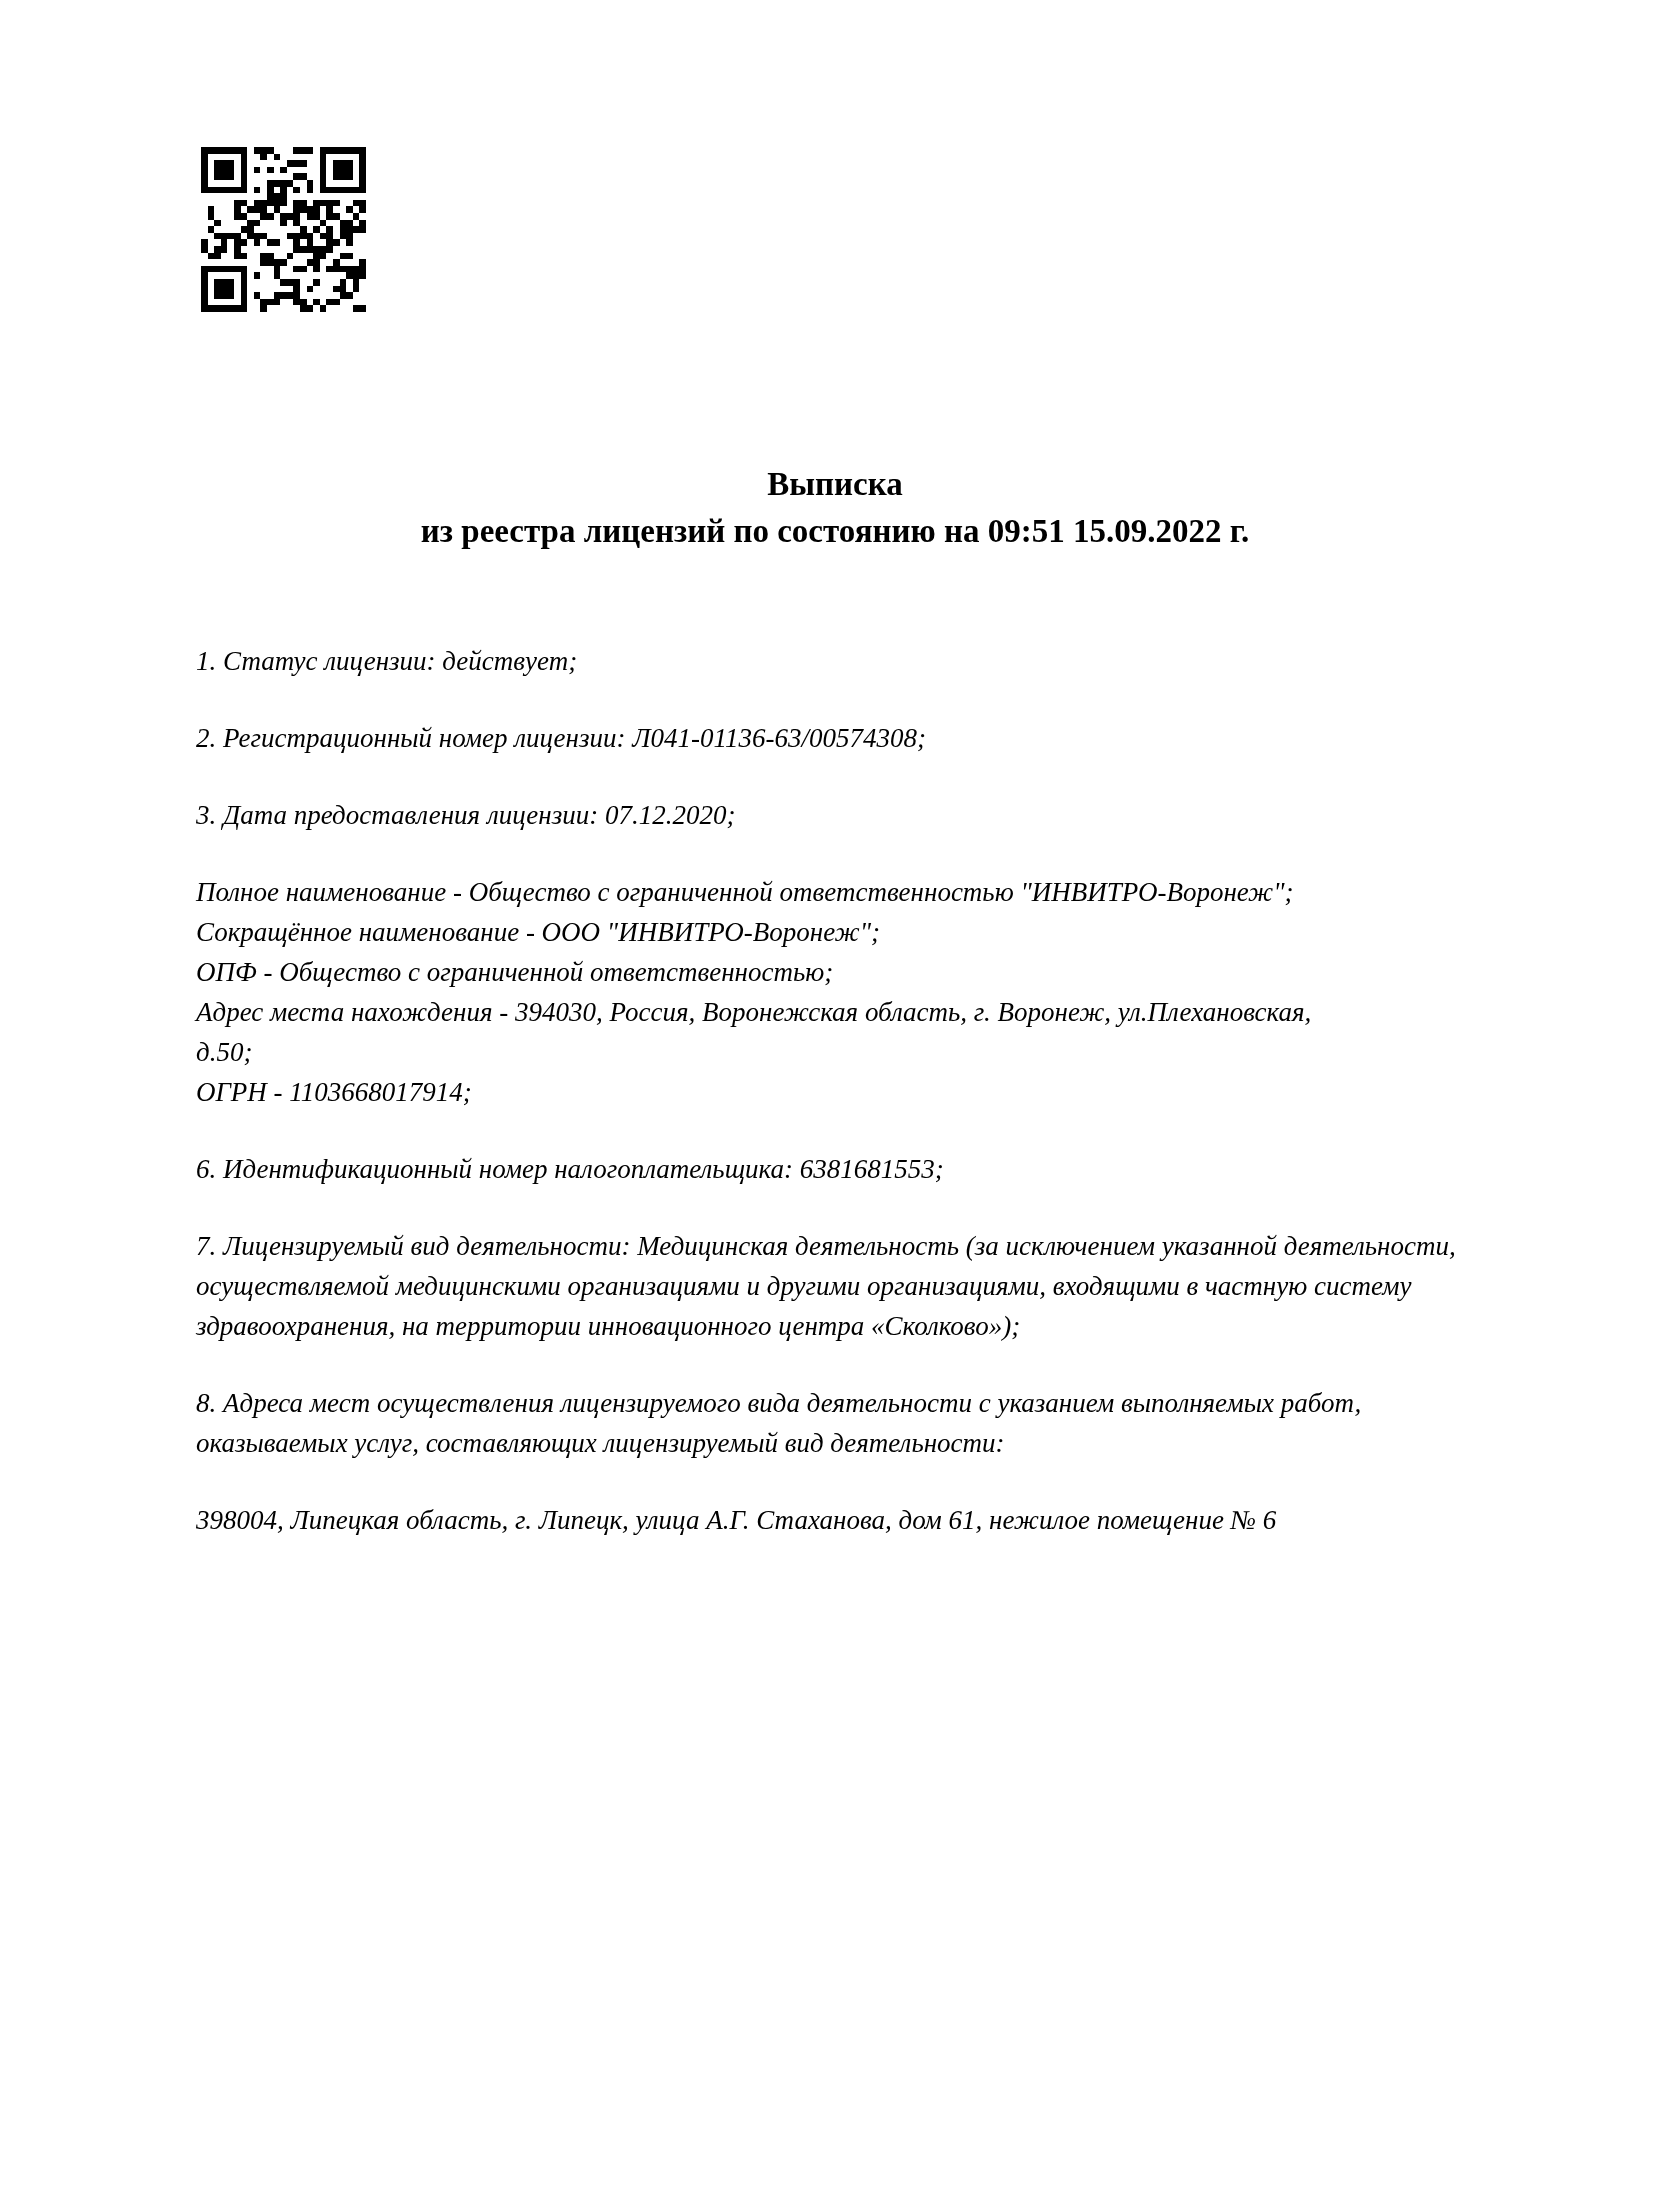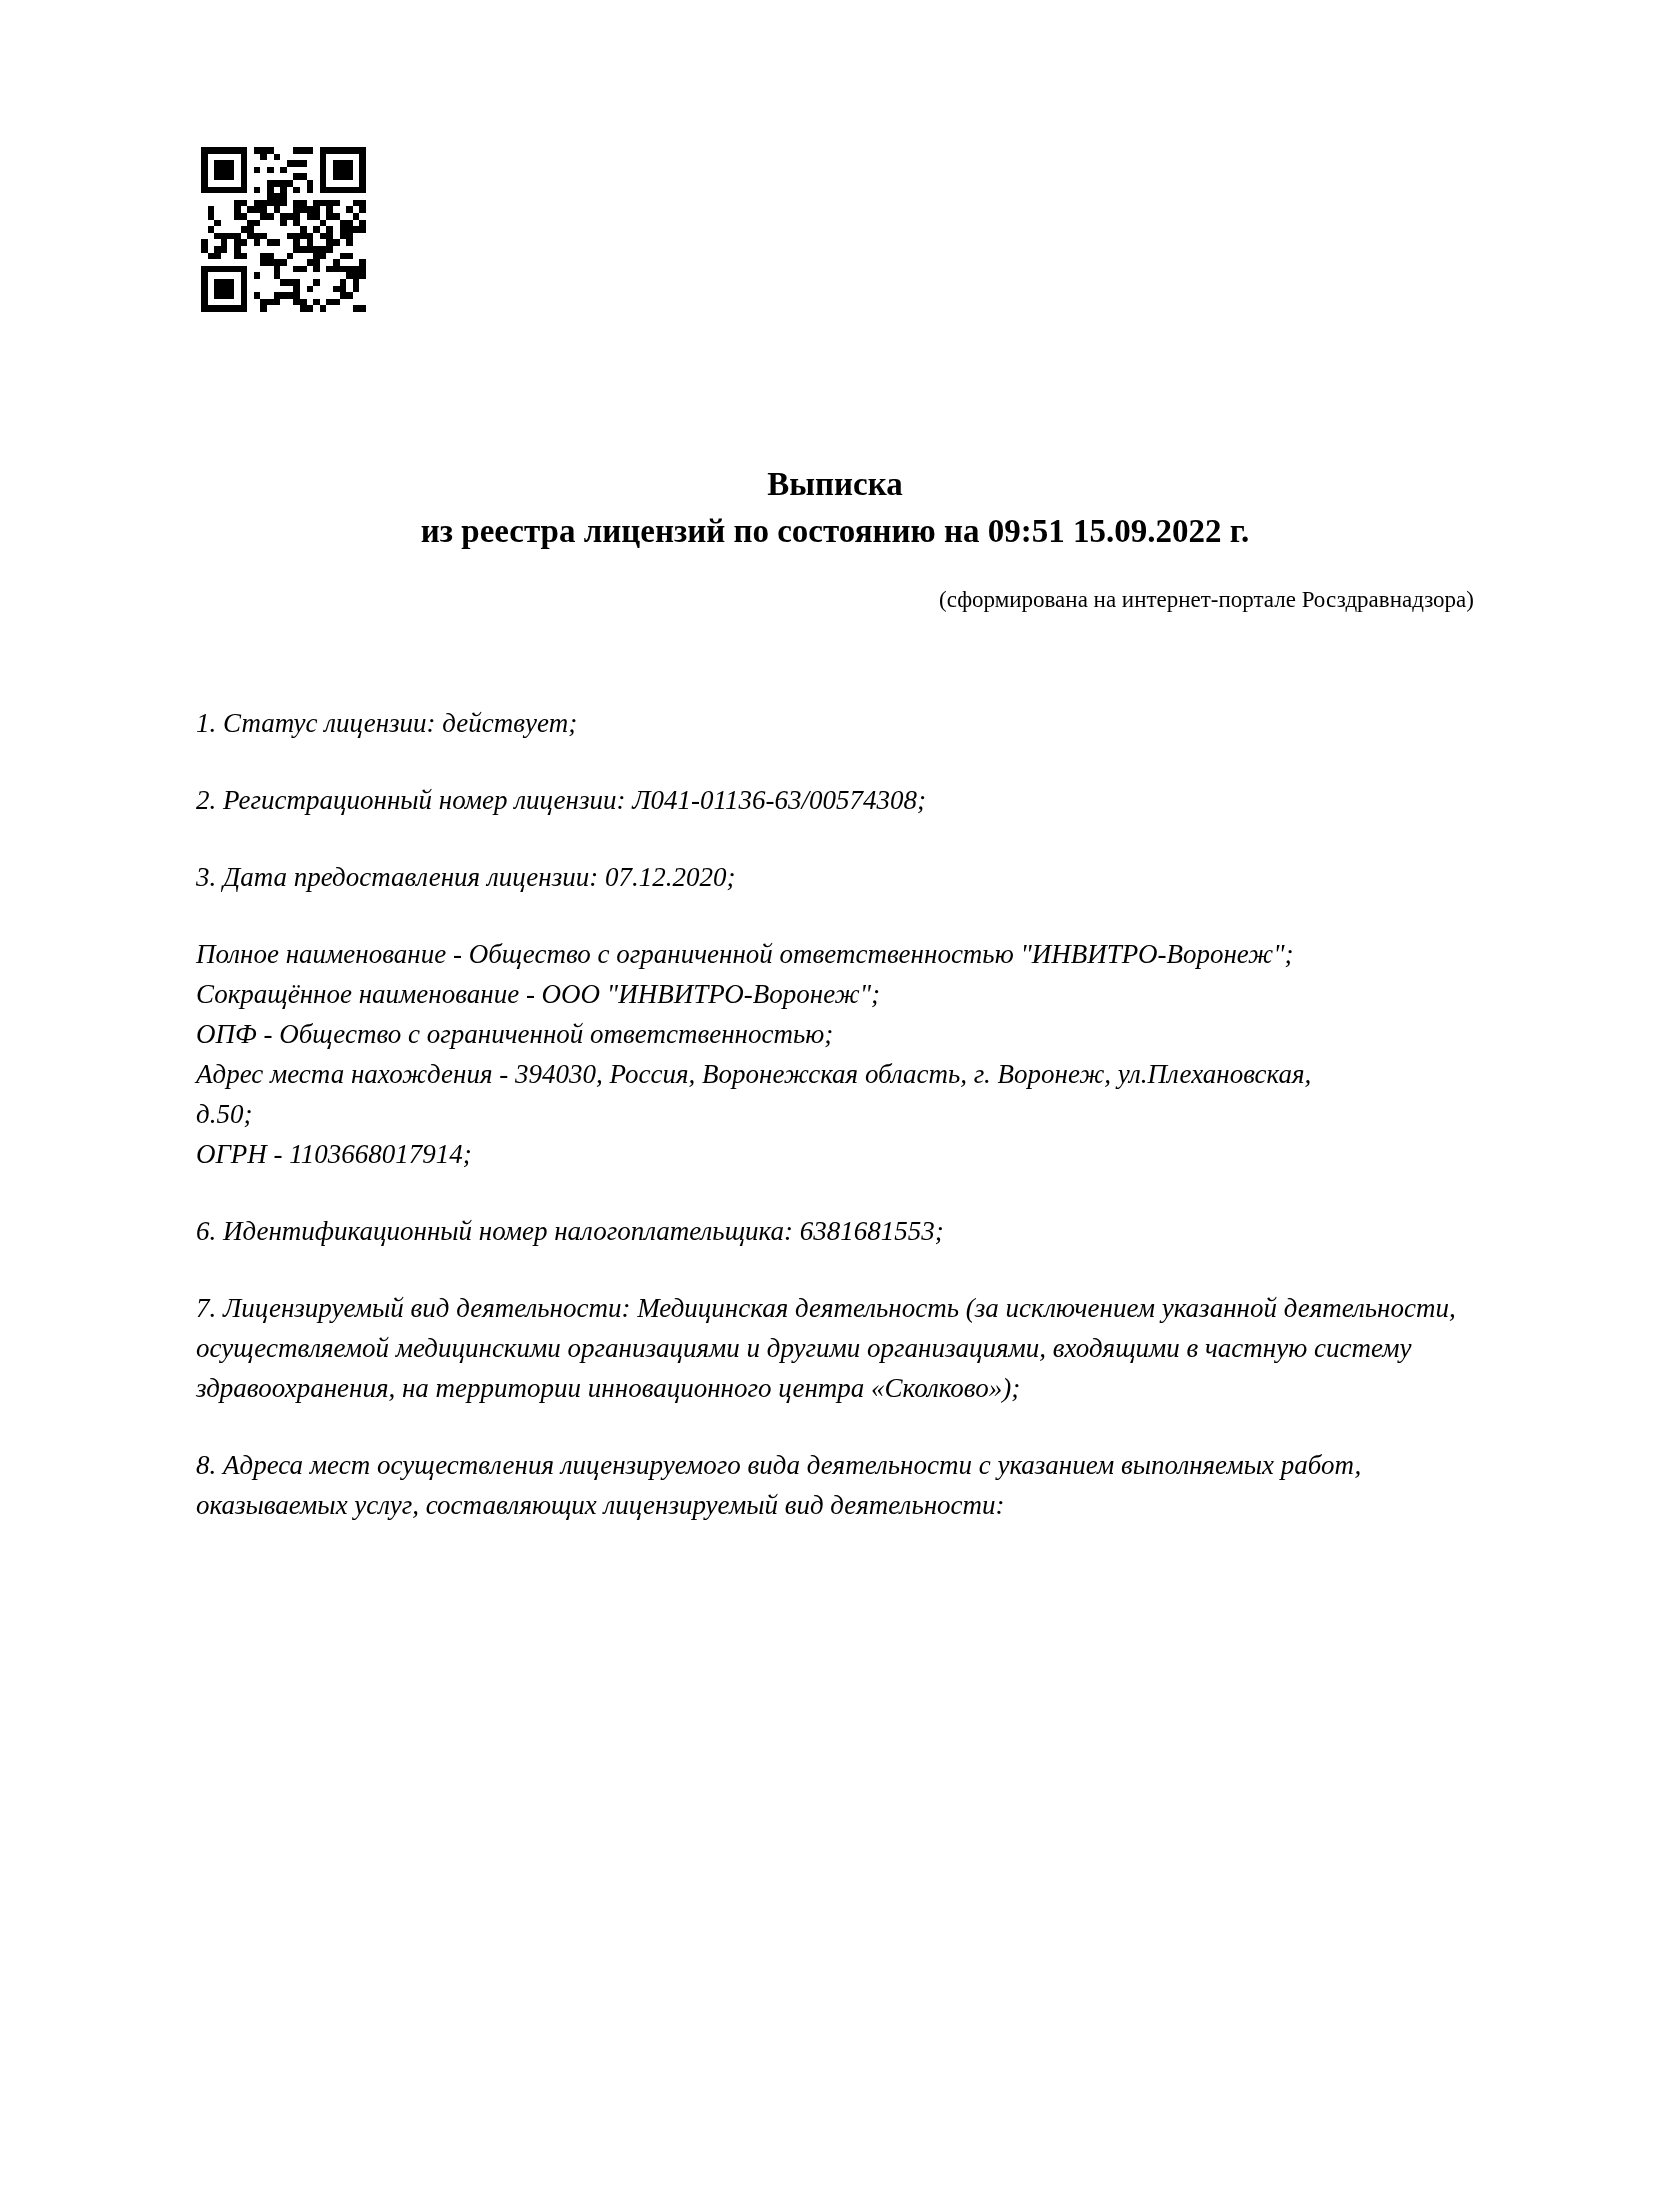--- a/index.html
+++ b/index.html
@@ -348,31 +348,31 @@
       <rect x="18" y="24" width="1" height="1" fill="#000"></rect>
       <rect x="23" y="24" width="1" height="1" fill="#000"></rect>
       <rect x="24" y="24" width="1" height="1" fill="#000"></rect>
     </svg>
 
   <div class="title-block">
     <div>Выписка</div>
     <div>из реестра лицензий по состоянию на 09:51 15.09.2022 г.</div>
   </div>
 
-  <div class="subtitle">(сформирована на интернет-портале Росздравнадзора)</div>
 
   <div class="body-text" id="paragraphs">
       <p>1. Статус лицензии: действует;</p>
       <p>2. Регистрационный номер лицензии: Л041-01136-63/00574308;</p>
       <p>3. Дата предоставления лицензии: 07.12.2020;</p>
       <p>Полное наименование - Общество с ограниченной ответственностью "ИНВИТРО-Воронеж";
 Сокращённое наименование - ООО "ИНВИТРО-Воронеж";
 ОПФ - Общество с ограниченной ответственностью;
 Адрес места нахождения - 394030, Россия, Воронежская область, г. Воронеж, ул.Плехановская,
 д.50;
 ОГРН - 1103668017914;</p>
       <p>6. Идентификационный номер налогоплательщика: 6381681553;</p>
       <p>7. Лицензируемый вид деятельности: Медицинская деятельность (за исключением указанной деятельности, осуществляемой медицинскими организациями и другими организациями, входящими в частную систему здравоохранения, на территории инновационного центра «Сколково»);</p>
       <p>8. Адреса мест осуществления лицензируемого вида деятельности с указанием выполняемых работ, оказываемых услуг, составляющих лицензируемый вид деятельности:</p>
+      <p>398004, Липецкая область, г. Липецк, улица А.Г. Стаханова, дом 61, нежилое помещение № 6</p>
     </div>
 
 </div>
 
 
 </body></html>

